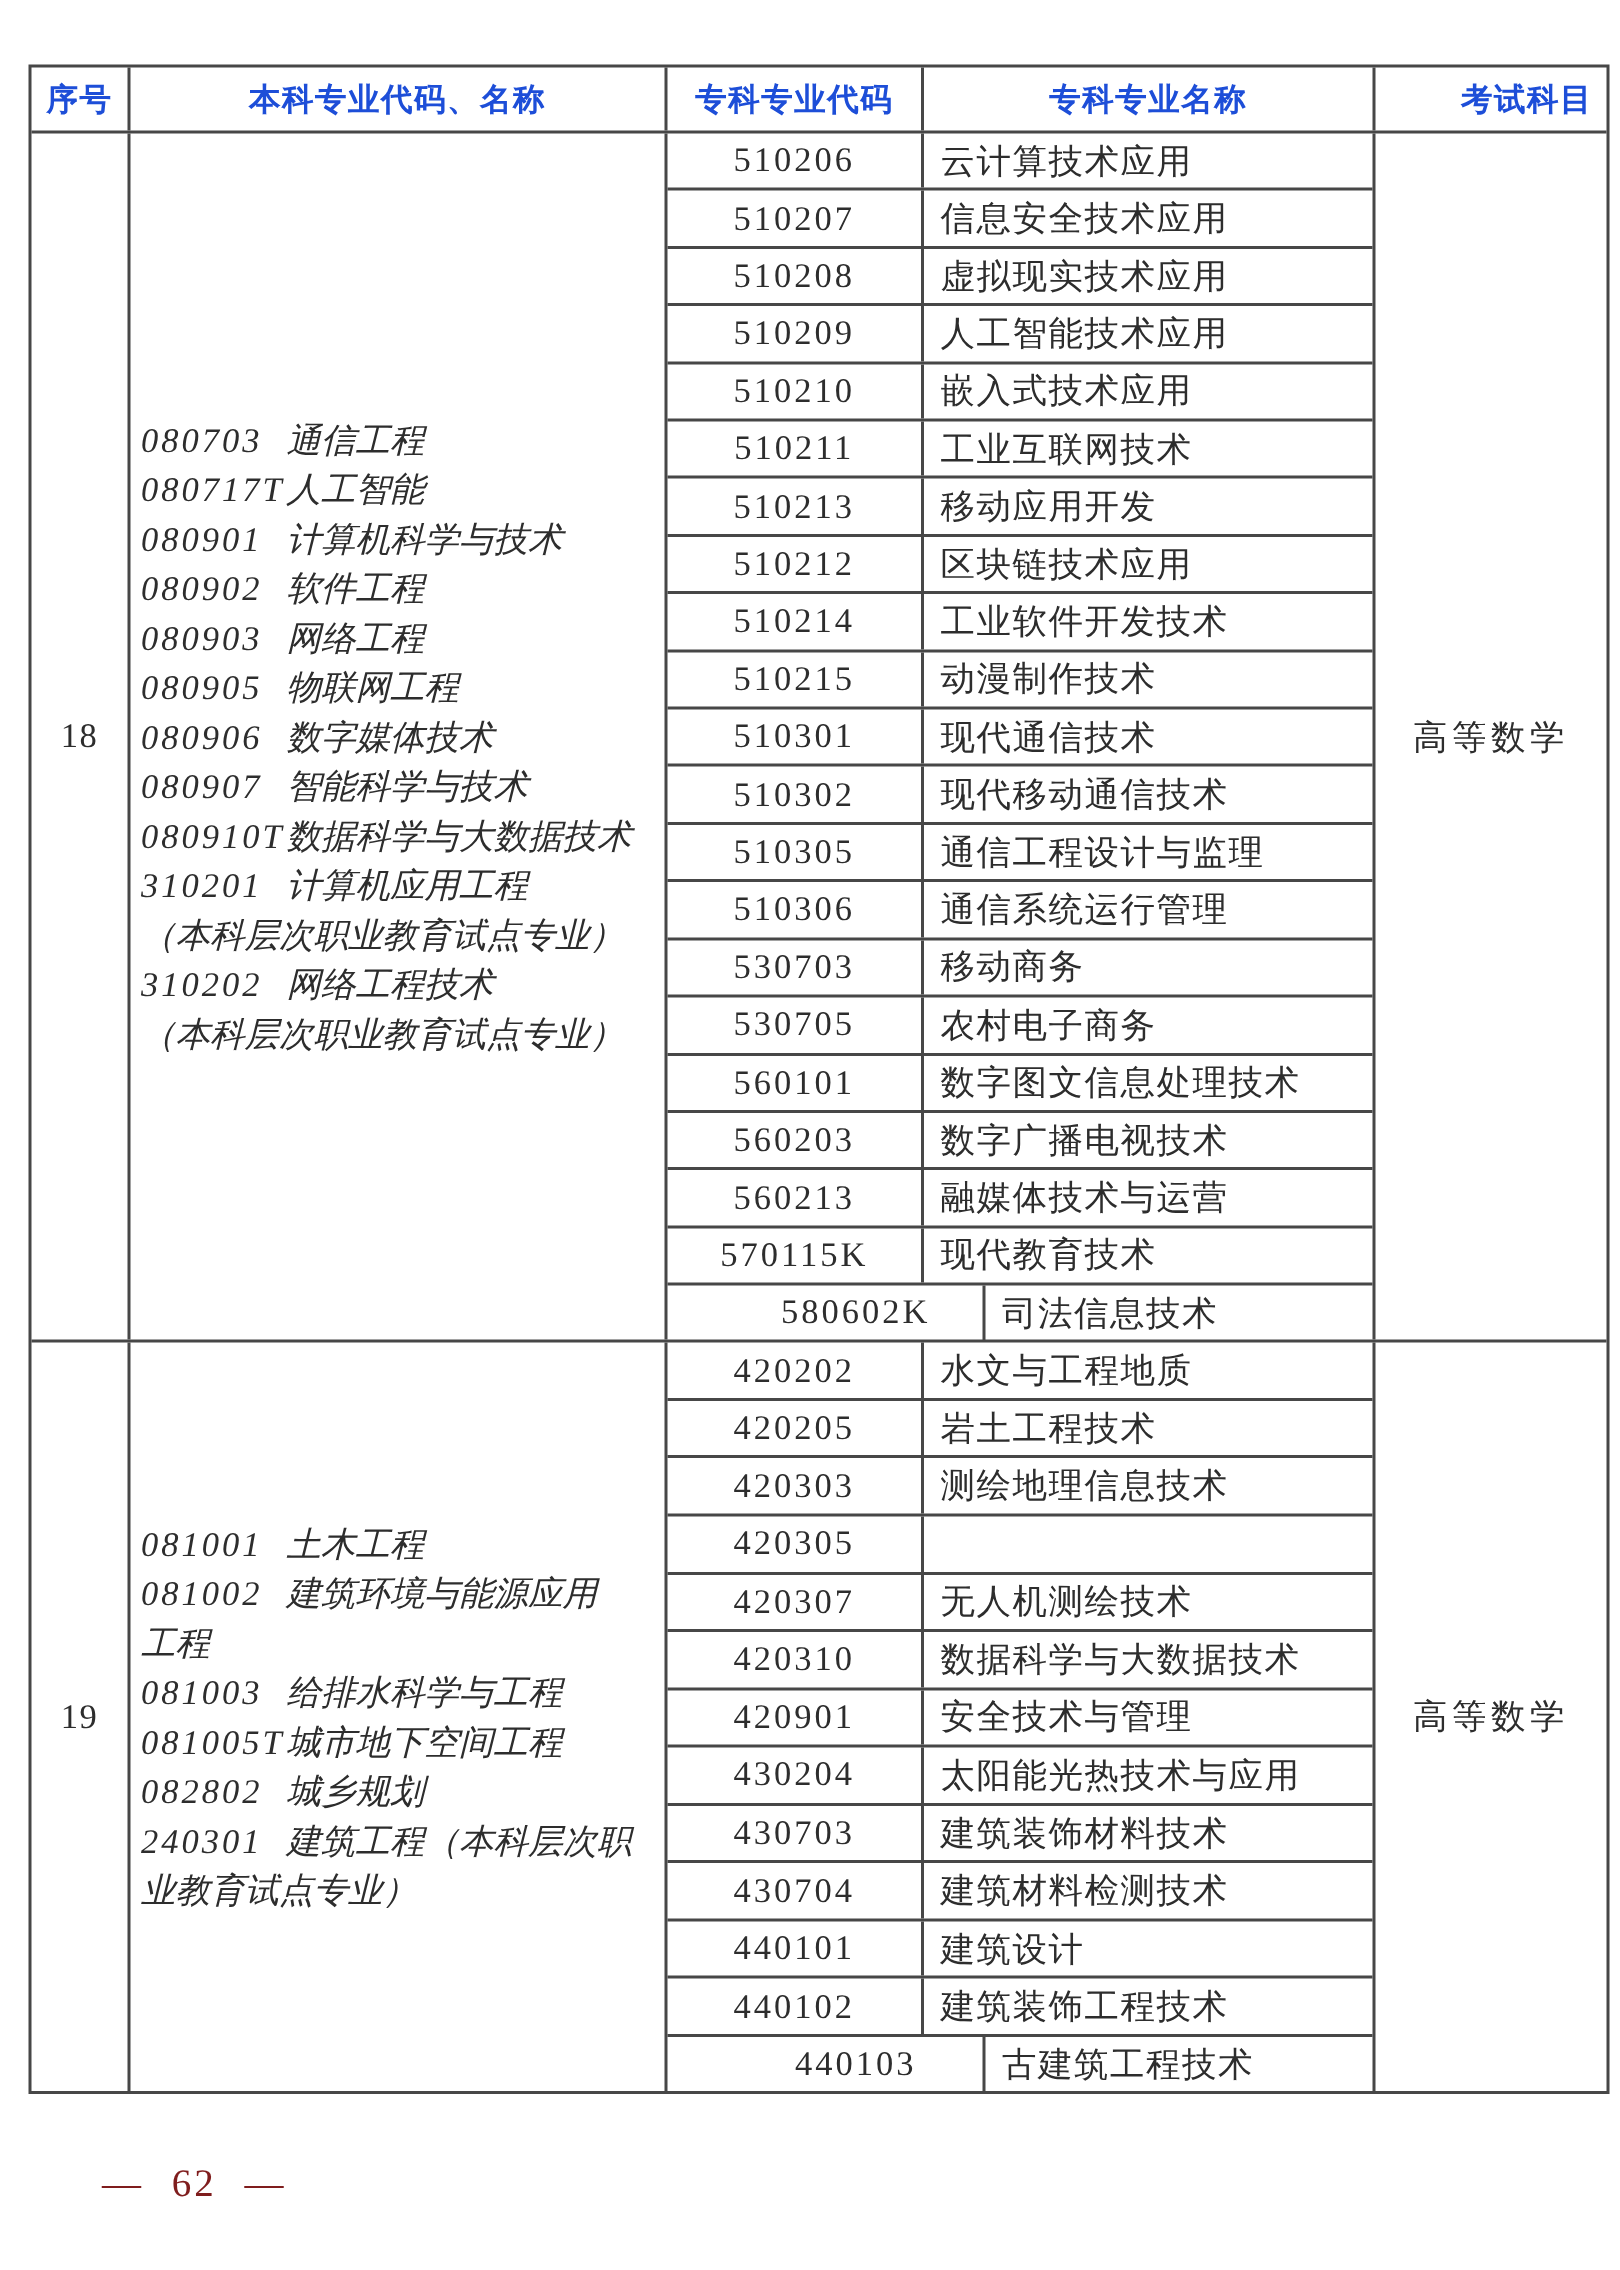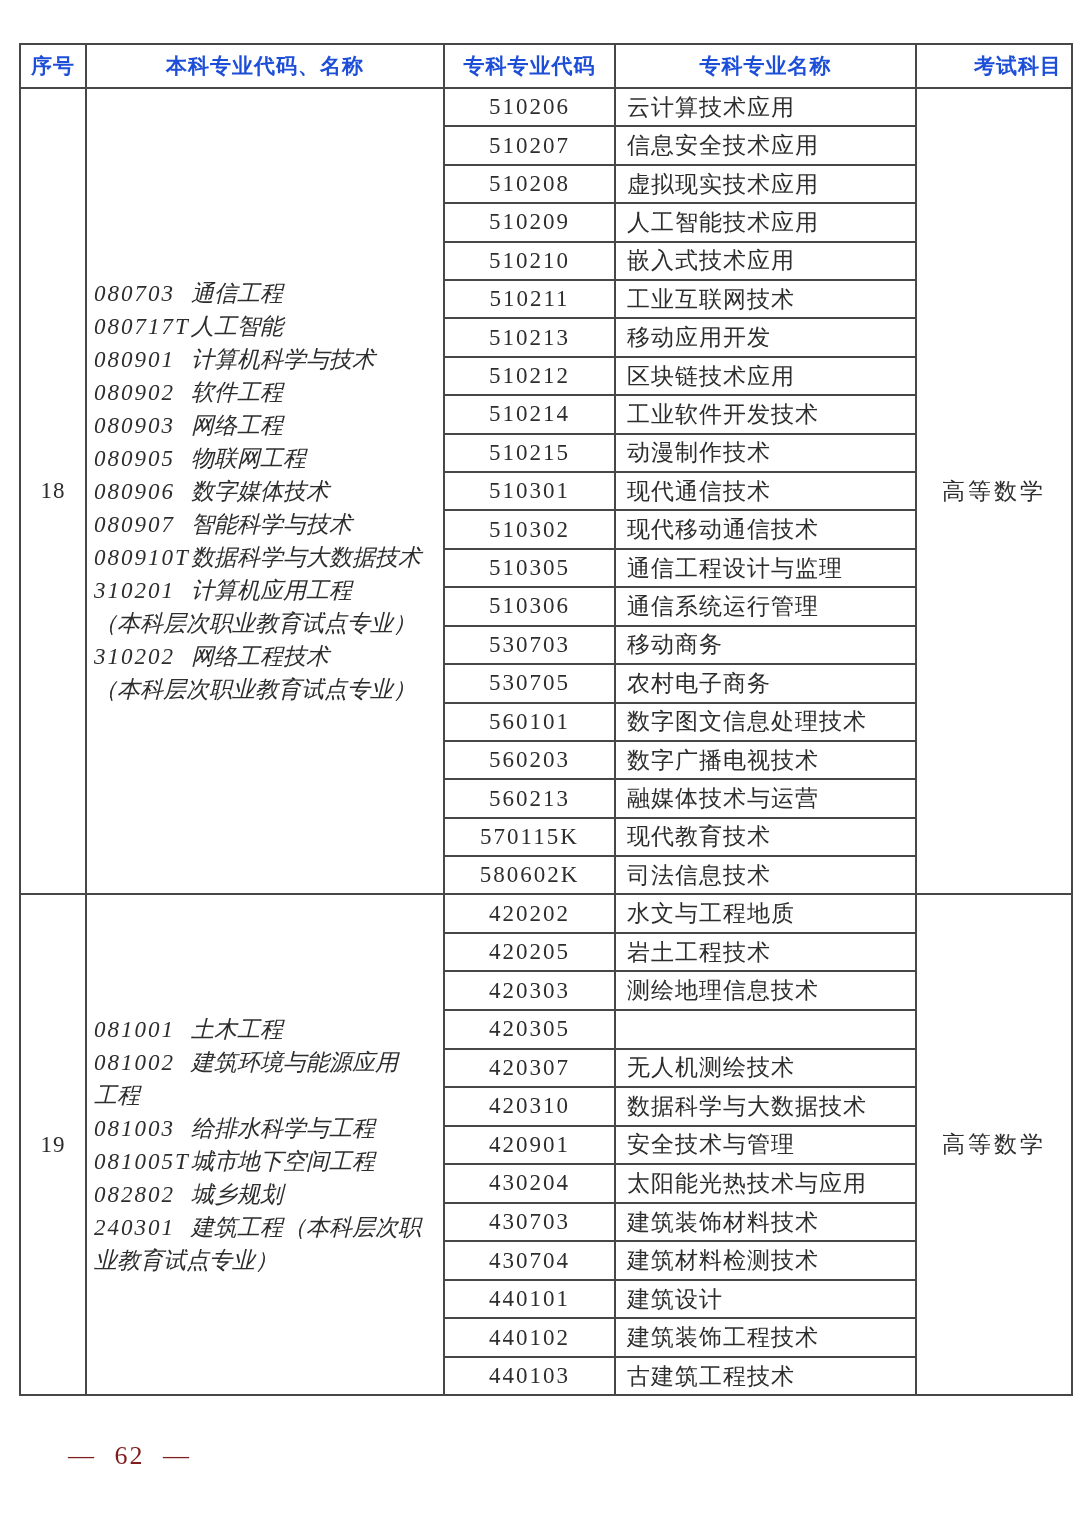--- a/index.html
+++ b/index.html
@@ -48,21 +48,21 @@
   }
   .ug{
     width:358px;border-right:2px solid var(--line);
     display:flex;flex-direction:column;justify-content:center;
     padding-left:7px;font-size:23px;line-height:33px;font-style:italic;
   }
   .ug-line{white-space:nowrap;}
   .ug-code{display:inline-block;min-width:97px;letter-spacing:2px;}
   .subcol{width:472px;border-right:2px solid var(--line);display:flex;flex-direction:column;}
   .subrow{flex:1;display:flex;border-bottom:2px solid var(--line);}
-  .subrow:last-child{border-bottom:none;}
+  .subrow:last-child{border-bottom:none;margin-left:41px;}
   .sub-code{
     width:171px;border-right:2px solid var(--line);
     display:flex;align-items:center;justify-content:center;
     font-size:23px;letter-spacing:2px;
   }
   .sub-name{
     flex:1;display:flex;align-items:center;
     padding-left:11px;font-size:23px;letter-spacing:1px;white-space:nowrap;
   }
   .exam{

